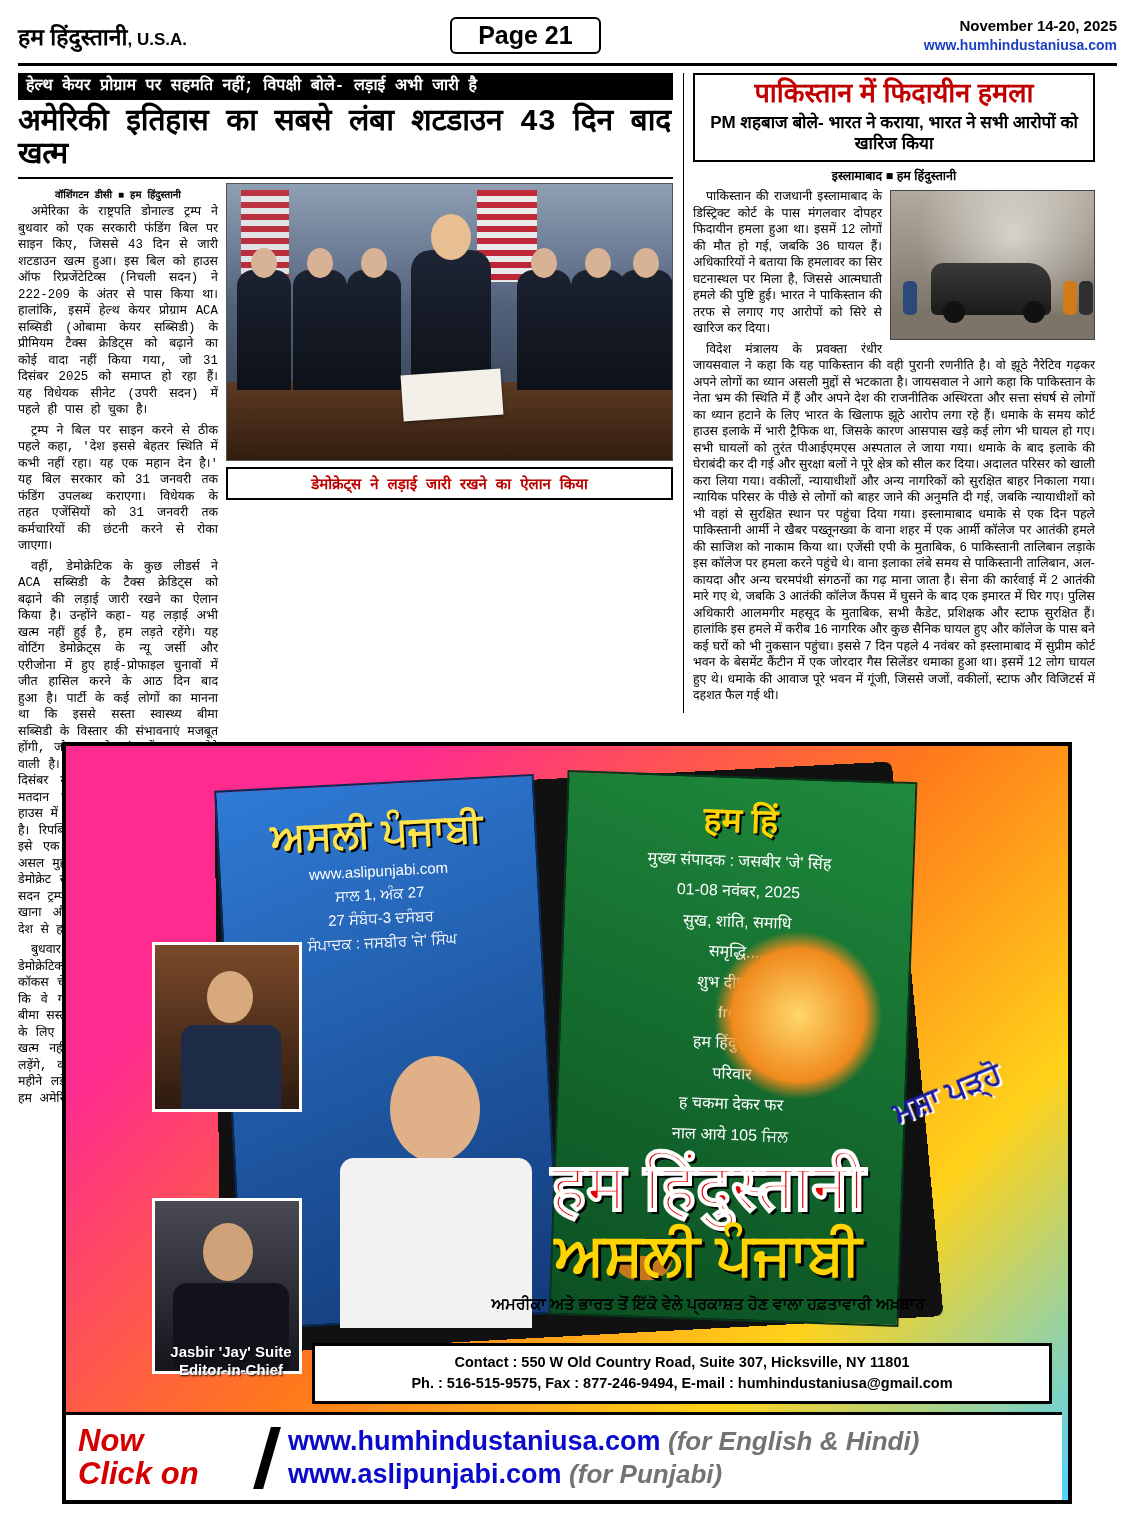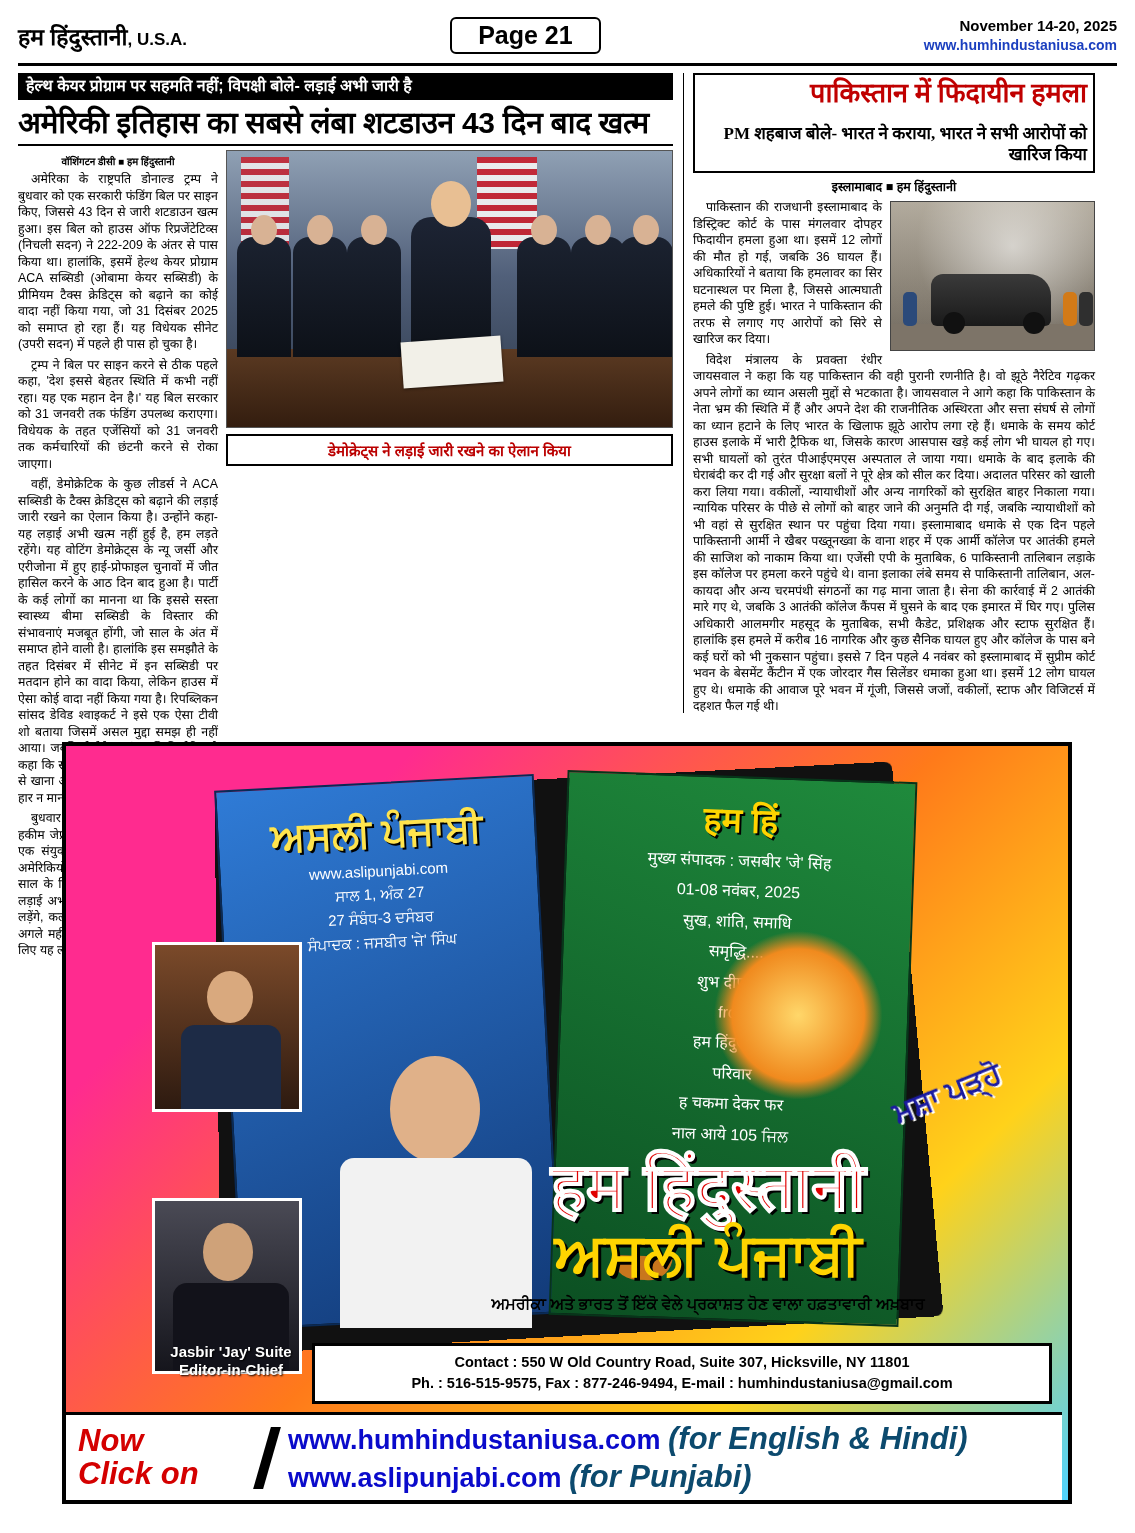--- a/index.html
+++ b/index.html
@@ -41,21 +41,21 @@
   .mh-date { font-size:15px; font-weight:bold; }
   .mh-url { font-size:14px; color:#1b3fbf; font-weight:bold; }
 
   
   .top-wrap {
     display:flex;
     gap:10px;
     margin-top:7px;
     height:640px;
   }
-  .col-left { width:655px; position:relative; }
+  .col-left { width:655px; position:relative;font-family:Liberation Mono, monospace; }
   .col-right { width:412px; position:relative; border-left:1px solid #000; padding-left:9px; }
 
   
   .kicker {
     background:#000; color:#fff;
     font-size:16px; font-weight:bold;
     padding:4px 8px 5px 8px;
     line-height:1.15;
   }
   .headline-main {
@@ -149,28 +149,27 @@
 
   .mini-head {
     font-size:13.4px; font-weight:bold;
     margin:4px 0 3px 0;
   }
 
   
   .rt-headline {
     border:2px solid #000;
     padding:4px 6px 6px 6px;
-    text-align:right;
-    font-family:Liberation Serif, serif;
+    text-align:center;
   }
   .rt-h1 {
     font-size:27px; font-weight:bold; color:#c00000; line-height:1.1;
   }
   .rt-h2 {
-    font-size:17px; font-weight:bold; line-height:1.25; margin-top:14px;
+    font-size:17px; font-weight:bold; line-height:1.25; margin-top:3px;
   }
   .rt-byline { text-align:center; font-size:12.5px; font-weight:bold; margin:5px 0 4px; }
   .rt-photo {
     float:right;
     width:205px; height:150px;
     margin:2px 0 5px 8px;
     border:1px solid #444;
     position:relative; overflow:hidden;
     background:linear-gradient(#b9b2a4,#6e675c);
   }
@@ -293,21 +292,21 @@
     background:#fff; border-top:3px solid #000;
     display:flex; align-items:center;
   }
   .ad-now {
     width:186px; padding-left:12px;
     font-size:31px; font-weight:bold; color:#d40000; line-height:1.05;
     font-style:italic;
   }
   .ad-urls { flex:1; padding-left:6px; }
   .ad-urls div { font-size:27px; font-weight:bold; color:#0a0acb; line-height:1.2; white-space:nowrap; }
-  .ad-urls .paren { color:#0c4a6e; font-style:italic; font-size:31px; }
+  .ad-urls .paren { color:#737373; font-style:italic; font-size:26px; }
   .ad-slash {
     width:10px; height:62px; background:#000; transform:skewX(-16deg); margin:0 10px;
   }
 </style>
 </head>
 <body>
 
 <div class="page">
 
   <div class="masthead">

